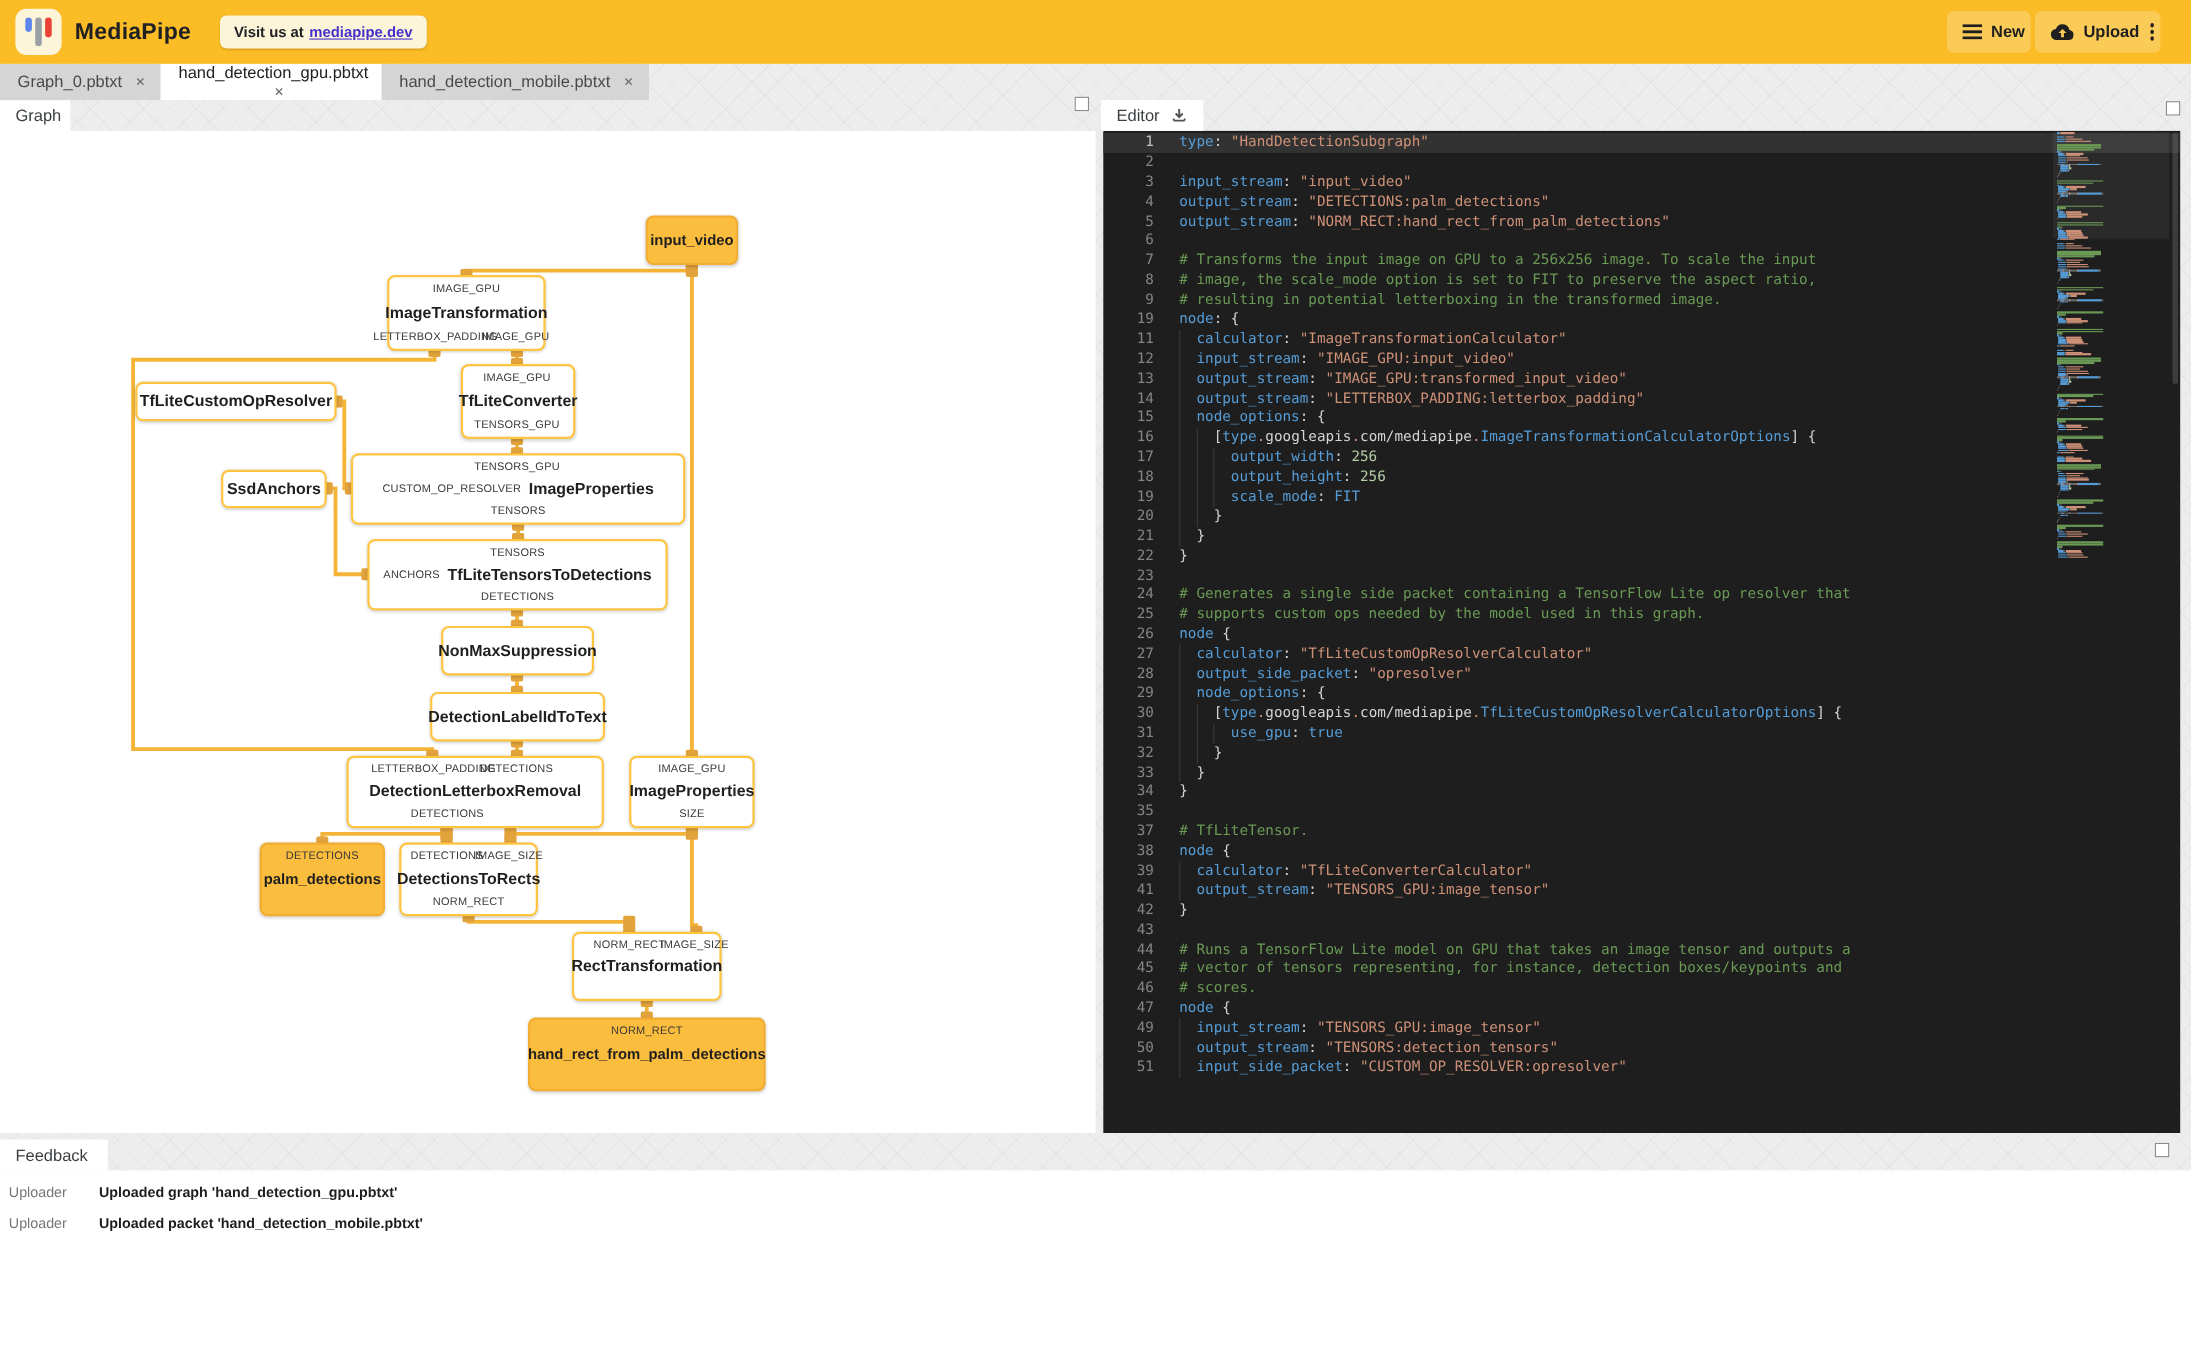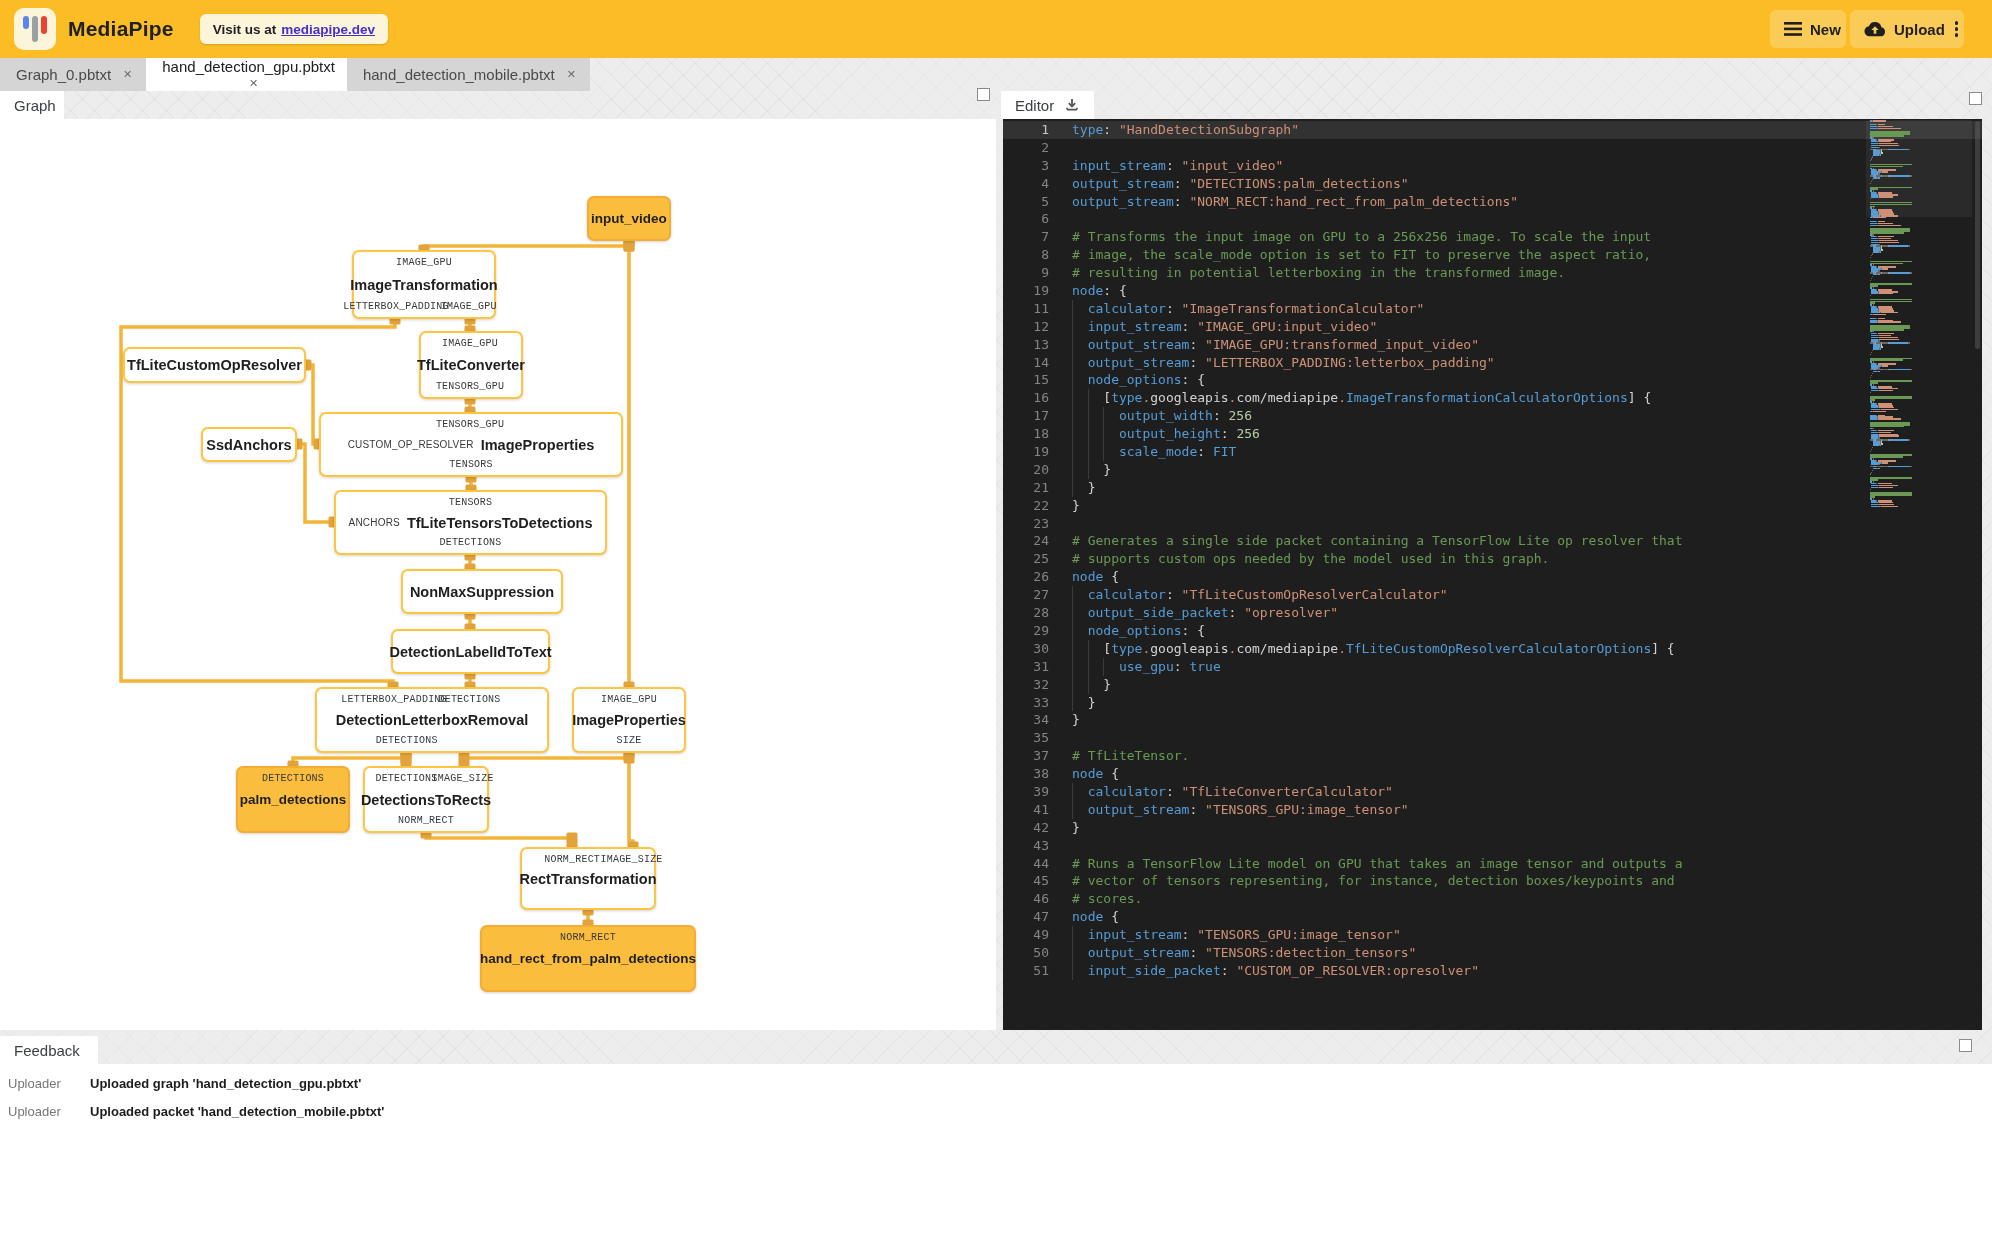--- a/index.html
+++ b/index.html
@@ -44,21 +44,21 @@
   
   #graph-panel{position:absolute;left:0;top:119px;width:996px;height:911px;background:#fff;z-index:5;}
   #edges-svg{position:absolute;left:0;top:119px;z-index:6;}
   #graph-nodes{position:absolute;left:0;top:119px;width:996px;height:911px;z-index:7;}
   .gnode{position:absolute;box-sizing:border-box;border-radius:7px;background:#fff;
     border:2.5px solid var(--c-nodeborder,#FFC440);box-shadow:0 1px 3px rgba(0,0,0,.18);cursor:pointer;}
   .gnode.stream{background:var(--c-stream,#FBBD3E);border-color:#F3AD33;}
   .gnode .ttl{position:absolute;left:0;right:0;top:0;bottom:0;display:flex;align-items:center;justify-content:center;
     gap:7px;font-weight:bold;font-size:14.5px;color:#1f1f1f;white-space:nowrap;}
   .gnode.stream .ttl{font-size:13.5px;}
-  .plabel{position:absolute;font-size:10px;color:#383838;white-space:nowrap;transform:translateX(-50%);letter-spacing:.2px;font-family:Liberation Mono, monospace;}
+  .plabel{position:absolute;font-size:10px;color:#383838;white-space:nowrap;transform:translateX(-50%);letter-spacing:.2px;}
   .plabel.topl{top:5px;}
   .plabel.botl{bottom:5px;}
   .lleft{font-size:10px;color:#383838;font-weight:normal;letter-spacing:.2px;}
   
   #editor-panel{position:absolute;left:1003px;top:119px;width:979px;height:911px;background:var(--c-edbg,#1E1E1E);
     z-index:5;overflow:hidden;font-family:"DejaVu Sans Mono","Liberation Mono",monospace;font-size:13px;}
   #code{position:absolute;left:0;top:2px;width:100%;}
   .cl{position:relative;height:17.9px;line-height:17.9px;white-space:pre;padding-left:69px;color:#D4D4D4;}
   .cl.cur{background:#323232;}
   .ln{position:absolute;left:0;top:0;width:46px;text-align:right;color:#858585;}
@@ -244,21 +244,21 @@
         </div>
       </div>
       <div class="gnode" style="left: 334px; top: 371px; width: 273px; height: 65px;">
         <span class="plabel topl" style="left: 50%;">TENSORS</span>
         <span class="plabel botl" style="left: 50%;">DETECTIONS</span>
         <div class="ttl">
           <span class="lleft">ANCHORS</span>
           <span>TfLiteTensorsToDetections</span>
         </div>
       </div>
-      <div class="gnode" style="left: 401px; top: 450px; width: 162px; height: 45px;">
+      <div class="gnode" style="left: 401px; top: 450px; width: 139px; height: 45px;">
         <div class="ttl">
           <span>NonMaxSuppression</span>
         </div>
       </div>
       <div class="gnode" style="left: 391px; top: 510px; width: 159px; height: 45px;">
         <div class="ttl">
           <span>DetectionLabelIdToText</span>
         </div>
       </div>
       <div class="gnode" style="left: 315px; top: 568px; width: 234px; height: 66px;">

